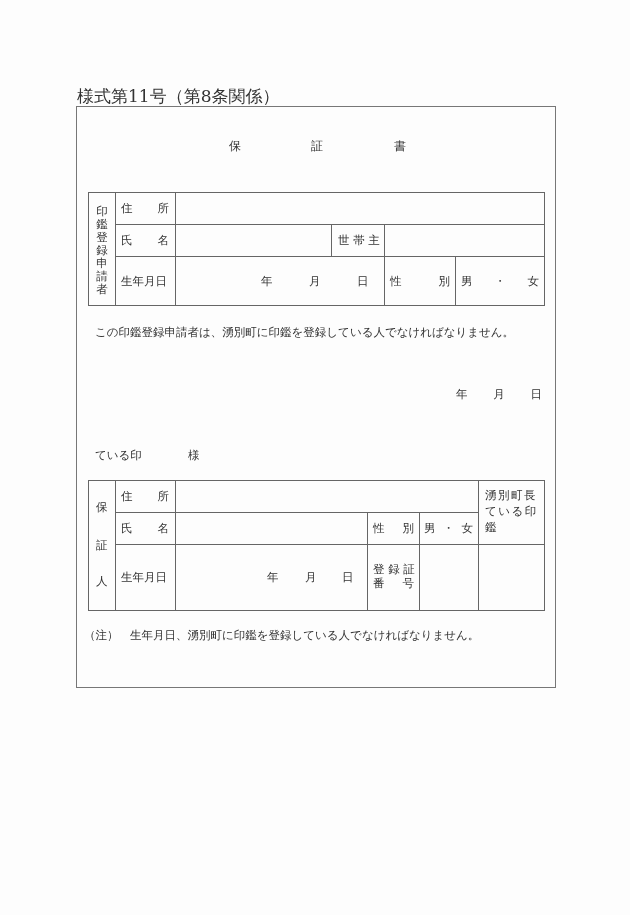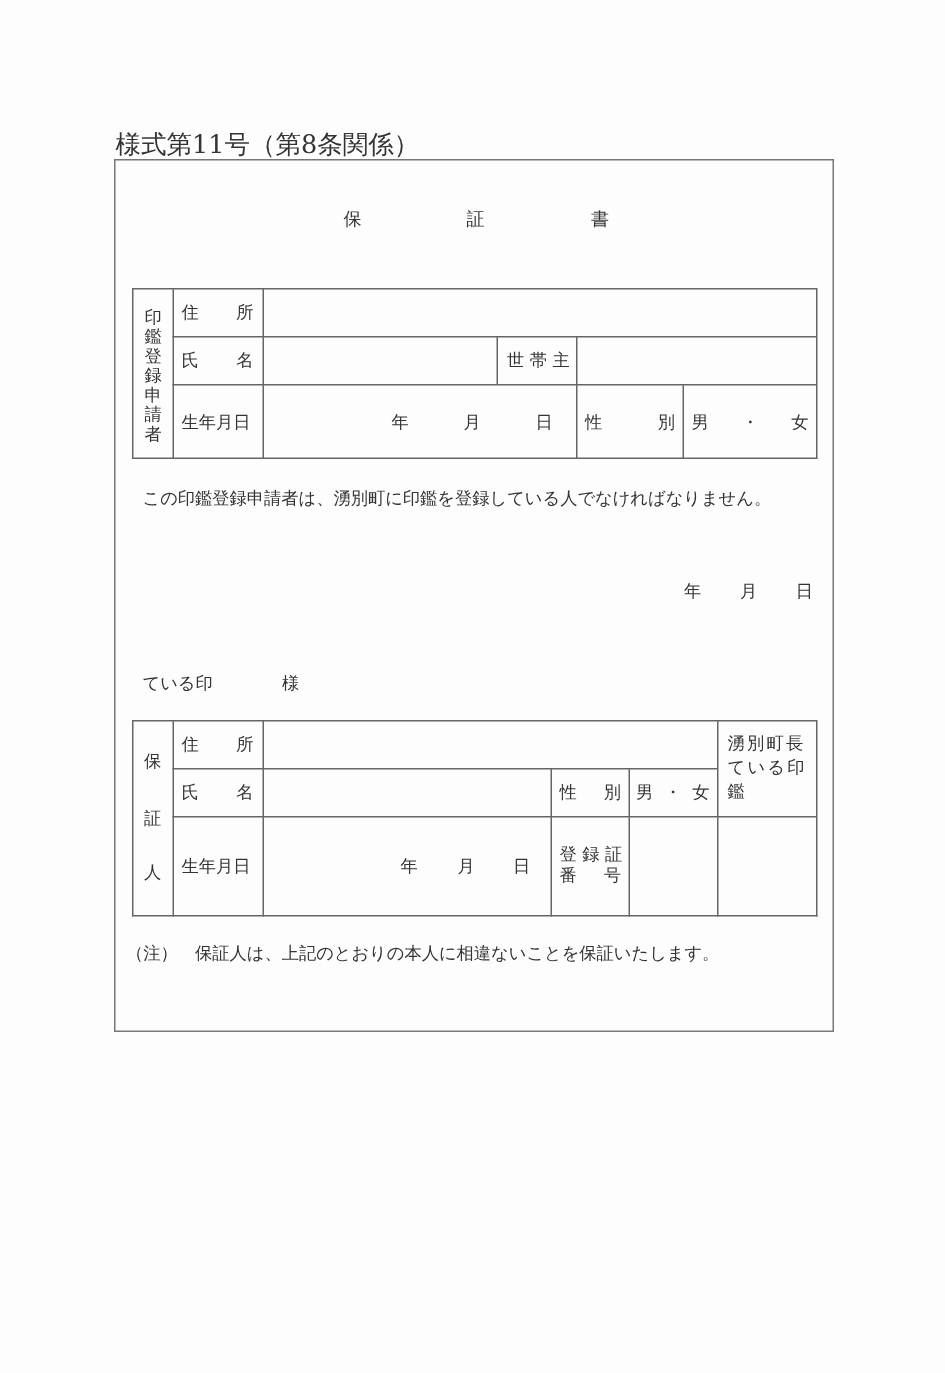--- a/index.html
+++ b/index.html
@@ -157,13 +157,13 @@
   <div class="cell-text" style="left:373px; top:562px; line-height:14px;">
     <div>登 録 証</div>
     <div class="spread" style="width:41px;">
         <span>番</span>
         <span>号</span>
       </div>
   </div>
   <div class="abs" style="left:420px; top:545px; width:58px; height:65px;"></div>
 </div>
 
-<div class="abs note">（注）　保証人は、上記のとおりの本人に相違ないことを保証いたします。</div>
+<div class="abs note">（注）　生年月日、湧別町に印鑑を登録している人でなければなりません。</div>
 
 </body></html>

